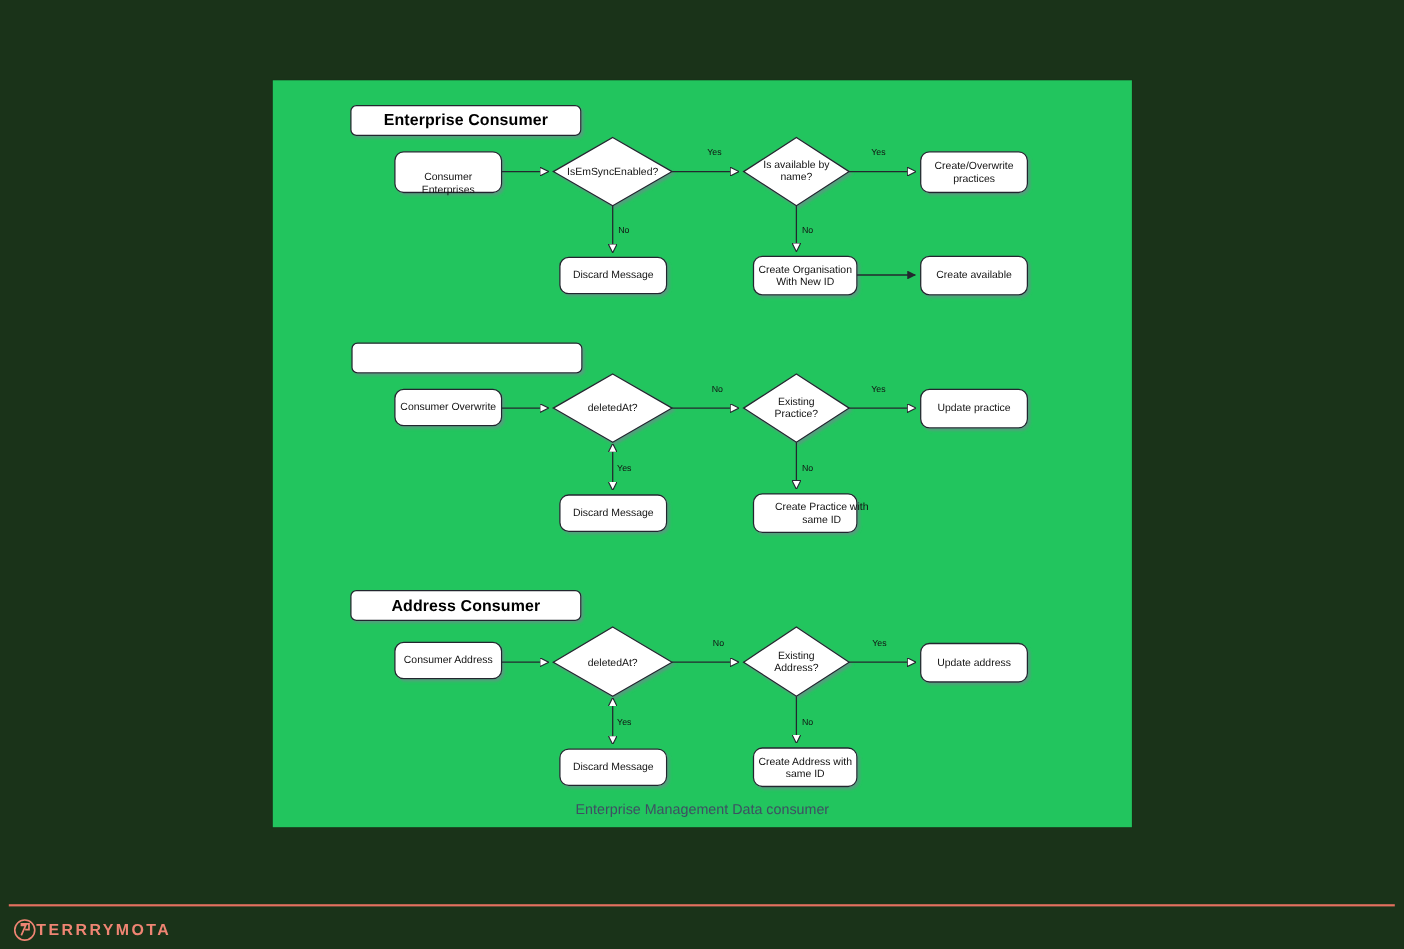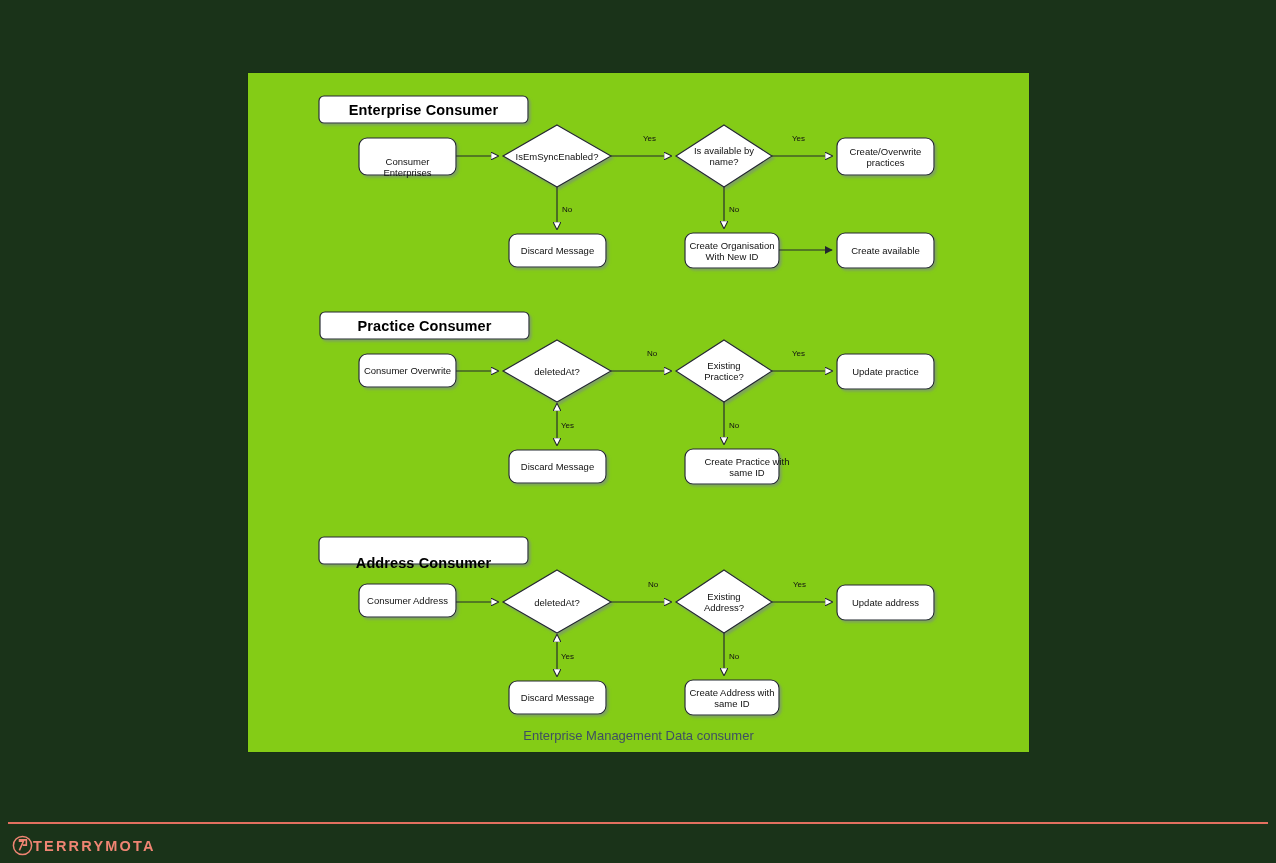--- a/index.html
+++ b/index.html
@@ -15,21 +15,21 @@
     position: relative;
   }
 
   
   #slide-panel {
     position: absolute;
     left: 248px;
     top: 73px;
     width: 781px;
     height: 679px;
-    background: #84cc16;
+    background: #22c55e;
     box-shadow: 0 0 0 1px rgba(0,0,0,0.05);
   }
 
   
   #diagram-canvas {
     position: absolute;
     left: 0;
     top: 0;
     width: 781px;
     height: 679px;
@@ -220,42 +220,41 @@
     <div class="node-label" style="left:437px; top:160px; width:94px; height:35px;">Create Organisation
 With New ID</div>
 
     <div class="node-label" style="left:589px; top:160px; width:97px; height:35px;">Create available</div>
 
     <div class="edge-label" style="left:395px; top:61px;">Yes</div>
     <div class="edge-label" style="left:314px; top:132px;">No</div>
     <div class="edge-label" style="left:544px; top:61px;">Yes</div>
     <div class="edge-label" style="left:481px; top:132px;">No</div>
 
-    <div class="section-title-label" style="left:72px; top:239px; width:209px; height:27px;">Practice Consumer</div>
 
     <div class="node-label" style="left:111px; top:281px; width:97px; height:33px;">Consumer Overwrite</div>
 
     <div class="node-label" style="left:259px; top:289px; width:100px; height:18px;">deletedAt?</div>
 
     <div class="node-label" style="left:432px; top:284px; width:88px; height:28px;">Existing
 Practice?</div>
 
     <div class="node-label" style="left:589px; top:281px; width:97px; height:35px;">Update practice</div>
 
     <div class="node-label" style="left:261px; top:377px; width:97px; height:33px;">Discard Message</div>
 
     <div class="node-label" style="left:452px; top:376px; width:94px; height:35px;">Create Practice with
 same ID</div>
 
     <div class="edge-label" style="left:399px; top:276px;">No</div>
     <div class="edge-label" style="left:313px; top:348px;">Yes</div>
     <div class="edge-label" style="left:544px; top:276px;">Yes</div>
     <div class="edge-label" style="left:481px; top:348px;">No</div>
 
-    <div class="section-title-label" style="left:71px; top:476px; width:209px; height:27px;">Address Consumer</div>
+    <div class="section-title-label" style="left:71px; top:464px; width:209px; height:27px;">Address Consumer</div>
 
     <div class="node-label" style="left:111px; top:511px; width:97px; height:33px;">Consumer Address</div>
 
     <div class="node-label" style="left:259px; top:520px; width:100px; height:18px;">deletedAt?</div>
 
     <div class="node-label" style="left:432px; top:515px; width:88px; height:28px;">Existing
 Address?</div>
 
     <div class="node-label" style="left:589px; top:512px; width:97px; height:35px;">Update address</div>
 

